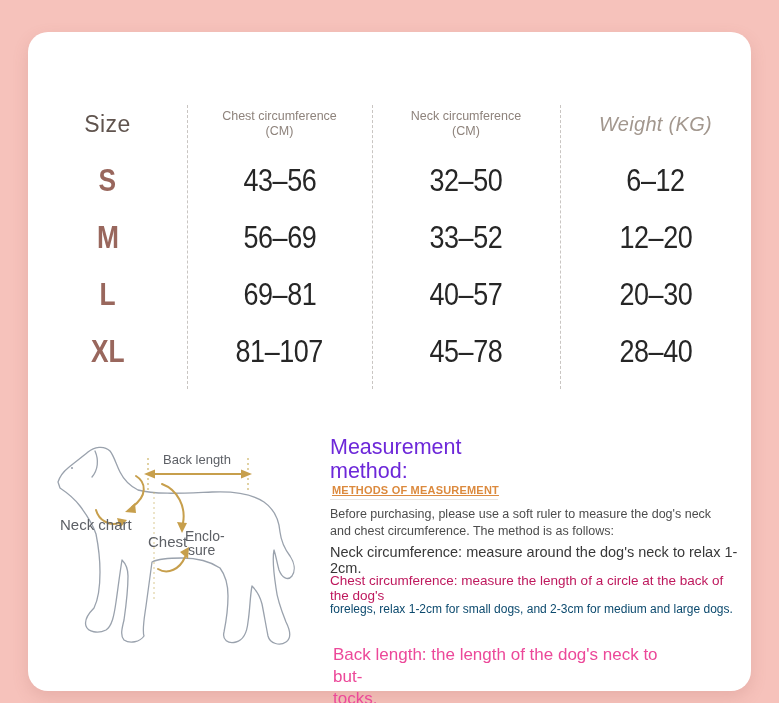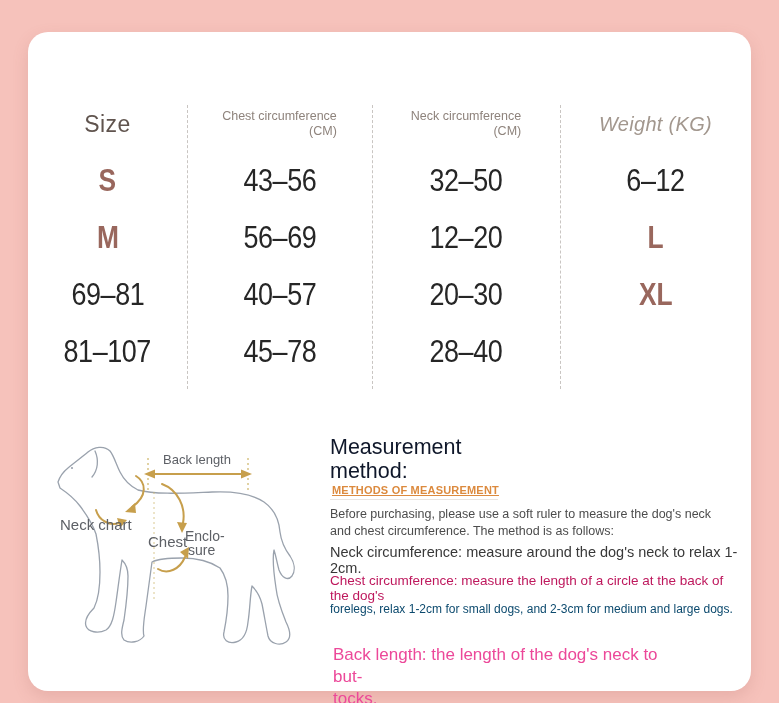--- a/index.html
+++ b/index.html
@@ -21,37 +21,37 @@
   .div1{left:159px}.div2{left:344px}.div3{left:532px}
   .size-table{
     position:absolute;top:64px;left:0;width:723px;
     display:grid;
     grid-template-columns:159px 185px 188px 191px;
     grid-template-rows:56px 57px 57px 57px 57px;
   }
   .cell{display:flex;align-items:center;justify-content:center;}
   .h-size{font-size:23px;color:#60544e;letter-spacing:.5px;}
   .h-two{font-size:12.5px;color:#8e837c;line-height:1.2;text-align:left;}
-  .h-two .inner{display:inline-block;text-align:right;}
+  .h-two .inner{display:inline-block;text-align:center;}
   .h-weight{font-size:20px;color:#a2978e;letter-spacing:.3px;font-style:italic;}
   .sz-letter{
     font-size:31px;font-weight:700;color:#99675d;
     transform:scaleX(.85);
   }
   .num{
     font-size:31px;color:#262626;letter-spacing:-.5px;
     transform:scaleX(.87);
   }
   
   .dog-diagram{position:absolute;left:8px;top:398px;width:290px;height:248px;}
   
   .method{position:absolute;left:302px;top:403px;width:412px;height:250px;}
   .m-title{
     position:absolute;top:0;left:0;
-    font-size:21.5px;line-height:1.12;color:#0f172a;
+    font-size:21.5px;line-height:1.12;color:#6d28d9;
   }
   .m-sub{
     position:absolute;top:49px;left:2px;
     font-size:11px;font-weight:700;color:#dc8a3e;letter-spacing:.2px;text-decoration:underline;
   }
   .m-line{
     position:absolute;top:64px;left:0;width:168px;height:1px;
     background:#eae5e1;
   }
   .m-p1{position:absolute;top:71px;left:0;width:402px;
@@ -108,20 +108,23 @@
       </div>
     <div class="cell">
         <span class="num">6–12</span>
       </div>
 
     <div class="cell">
         <span class="sz-letter">M</span>
       </div>
     <div class="cell">
         <span class="num">56–69</span>
+      </div>
+    <div class="cell">
+        <span class="num">33–52</span>
       </div>
     <div class="cell">
         <span class="num">12–20</span>
       </div>
 
     <div class="cell">
         <span class="sz-letter">L</span>
       </div>
     <div class="cell">
         <span class="num">69–81</span>

